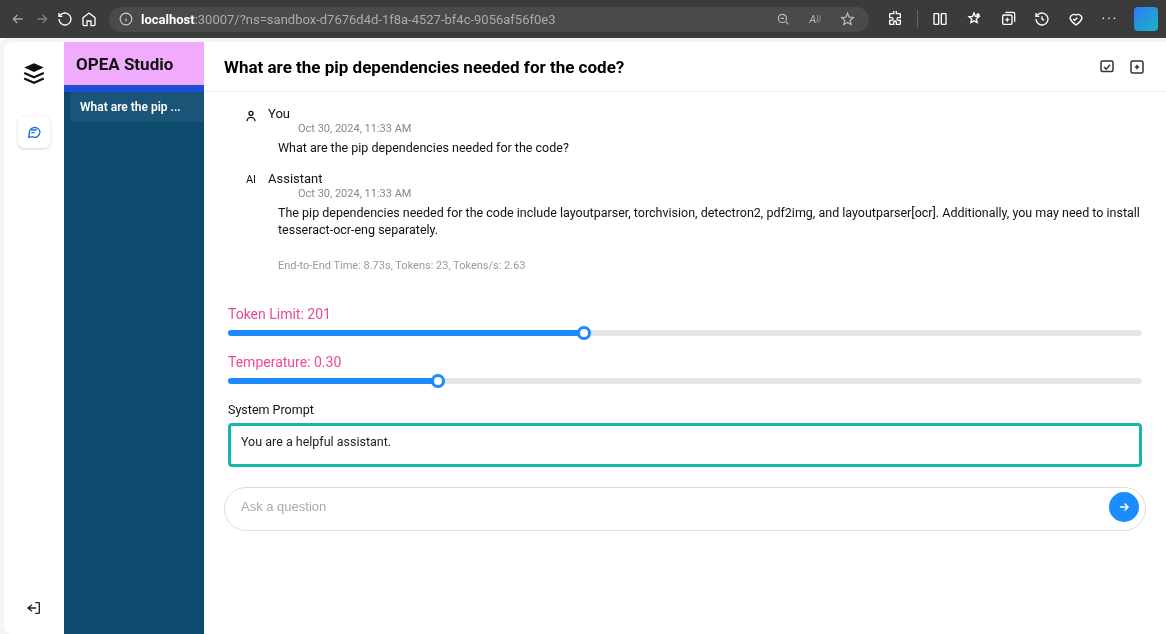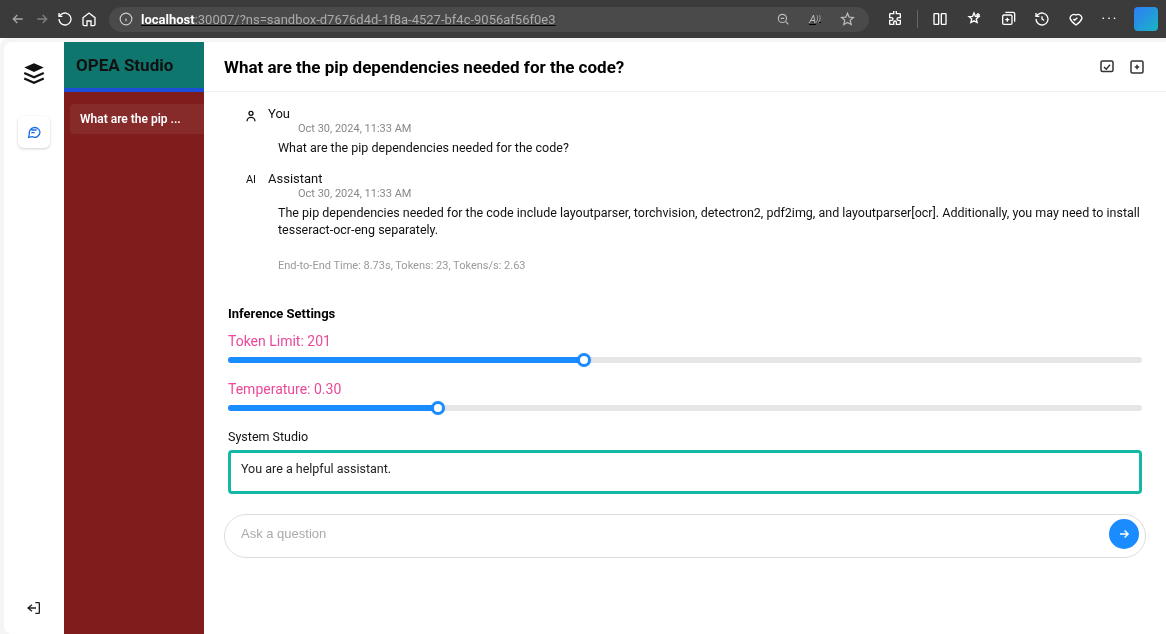--- a/index.html
+++ b/index.html
@@ -2,38 +2,38 @@
 <html><head>
 <meta charset="utf-8">
 <style>
 * { box-sizing: border-box; margin: 0; padding: 0; }
 body { font-family: -apple-system, BlinkMacSystemFont, "Segoe UI", Roboto, sans-serif; background: #fff; overflow: hidden; }
 
 
 .browser-chrome { background: #3b3b3b; height: 38px; display: flex; align-items: center; padding: 0 8px; gap: 4px; position: relative; }
 .chrome-btn { width: 32px; height: 32px; display: flex; align-items: center; justify-content: center; border-radius: 4px; color: #ffffff; }
 .chrome-btn svg { stroke: currentColor; }
-.url-bar { flex: 0 0 auto; width: 760px; background: #4a4a4a; border-radius: 16px; height: 25px; display: flex; align-items: center; padding: 0 10px; gap: 8px; margin: 0 6px; text-decoration: underline; }
+.url-bar { flex: 0 0 auto; width: 760px; background: #4a4a4a; border-radius: 16px; height: 25px; display: flex; align-items: center; padding: 0 10px; gap: 8px; margin: 0 6px; }
 .url-text { color: #fff; font-size: 13px; white-space: nowrap; overflow: hidden; }
 .url-text .dim { color: #aaa; }
 .chrome-right { margin-left: auto; display: flex; align-items: center; gap: 2px; }
 .chrome-sep { width: 1px; height: 18px; background: #666; margin: 0 4px; }
 .copilot-badge { width: 24px; height: 24px; border-radius: 4px; background: linear-gradient(135deg,#2e7cf6,#19b5c4); margin-left: 6px; }
 
 
 .app { display: flex; height: 596px; background: #f5f5f5; border-radius: 8px 0 0 0; margin: 0; }
 
 .rail { width: 60px; background: #fff; border-radius: 8px 0 0 8px; margin: 4px 0 0 4px; display: flex; flex-direction: column; align-items: center; padding-top: 18px; position: relative; }
 .rail-logo { width: 26px; height: 26px; display:flex; align-items:center; justify-content:center; margin-bottom: 30px; }
 .rail-card { width: 32px; height: 32px; background: #fff; border-radius: 6px; box-shadow: 0 1px 3px rgba(0,0,0,0.18); display:flex; align-items:center; justify-content:center; color:#1a6fe8; }
 .rail-exit { margin-top: auto; margin-bottom: 10px; color: #222; }
 
 .sidebar { width: 140px; background: #1a8cff; display: flex; flex-direction: column; margin-top: 4px; }
-.app-title-bar { height: 50px; background: #0f766e; display: flex; align-items: center; padding-left: 12px; font-weight: 700; font-size: 17px; color:#111; border-bottom: 4px solid #1d4ed8; }
-.sidebar-body { flex:1; background:#7f1d1d; padding-top: 12px; }
+.app-title-bar { height: 50px; background: #f0abfc; display: flex; align-items: center; padding-left: 12px; font-weight: 700; font-size: 17px; color:#111; border-bottom: 7px solid #1d4ed8; }
+.sidebar-body { flex:1; background:#0c4a6e; }
 .convo-item { color: #fff; font-size: 12px; font-weight: 600; padding: 8px 10px; background: rgba(255,255,255,0.06); border-radius: 4px 0 0 4px; margin-left: 6px; white-space: nowrap; overflow:hidden; text-overflow: ellipsis; }
 
 .main { flex:1; background:#fff; margin-top:4px; display:flex; flex-direction:column; }
 .main-header { height: 50px; display:flex; align-items:center; padding: 0 20px; font-weight:700; font-size:17px; border-bottom: 1px solid #f0f0f0; }
 .main-header-actions { margin-left:auto; display:flex; gap:12px; color:#333; }
 
 .chat { padding: 14px 24px 6px 36px; flex: 0 0 auto; overflow:auto; }
 .msg { display:flex; gap:6px; margin-bottom: 14px; max-width: 900px; }
 .msg-icon { width: 22px; flex-shrink:0; display:flex; justify-content:center; padding-top: 2px; color:#111; font-size:11px; font-weight:400; }
 .msg-body { flex:1; }
@@ -222,35 +222,34 @@
         <div class="msg-body">
           <div class="msg-author">Assistant</div>
           <div class="msg-time">Oct 30, 2024, 11:33 AM</div>
           <div class="msg-text">The pip dependencies needed for the code include layoutparser, torchvision, detectron2, pdf2img, and layoutparser[ocr]. Additionally, you may need to install tesseract-ocr-eng separately.</div>
           <div class="msg-meta">End-to-End Time: 8.73s, Tokens: 23, Tokens/s: 2.63</div>
         </div>
       </div>
     </div>
 
     <div class="settings">
-      <div class="settings-title">Inference Settings</div>
 
       <div class="slider-label">Token Limit: 201</div>
       <div class="slider">
         <div class="slider-fill" style="width:39%"></div>
         <div class="slider-thumb" style="left:39%"></div>
       </div>
 
       <div class="slider-label">Temperature: 0.30</div>
       <div class="slider">
         <div class="slider-fill" style="width:23%"></div>
         <div class="slider-thumb" style="left:23%"></div>
       </div>
 
-      <div class="sp-label">System Studio</div>
+      <div class="sp-label">System Prompt</div>
       <div class="sp-box">
         <span>You are a helpful assistant.</span>
       </div>
     </div>
 
     <div class="composer">
       <div class="composer-inner">
         <input class="composer-input" placeholder="Ask a question" style="">
         <div class="send-btn">
           <svg width="14" height="14" viewBox="0 0 24 24" fill="none" stroke="currentColor" stroke-width="2.5">

